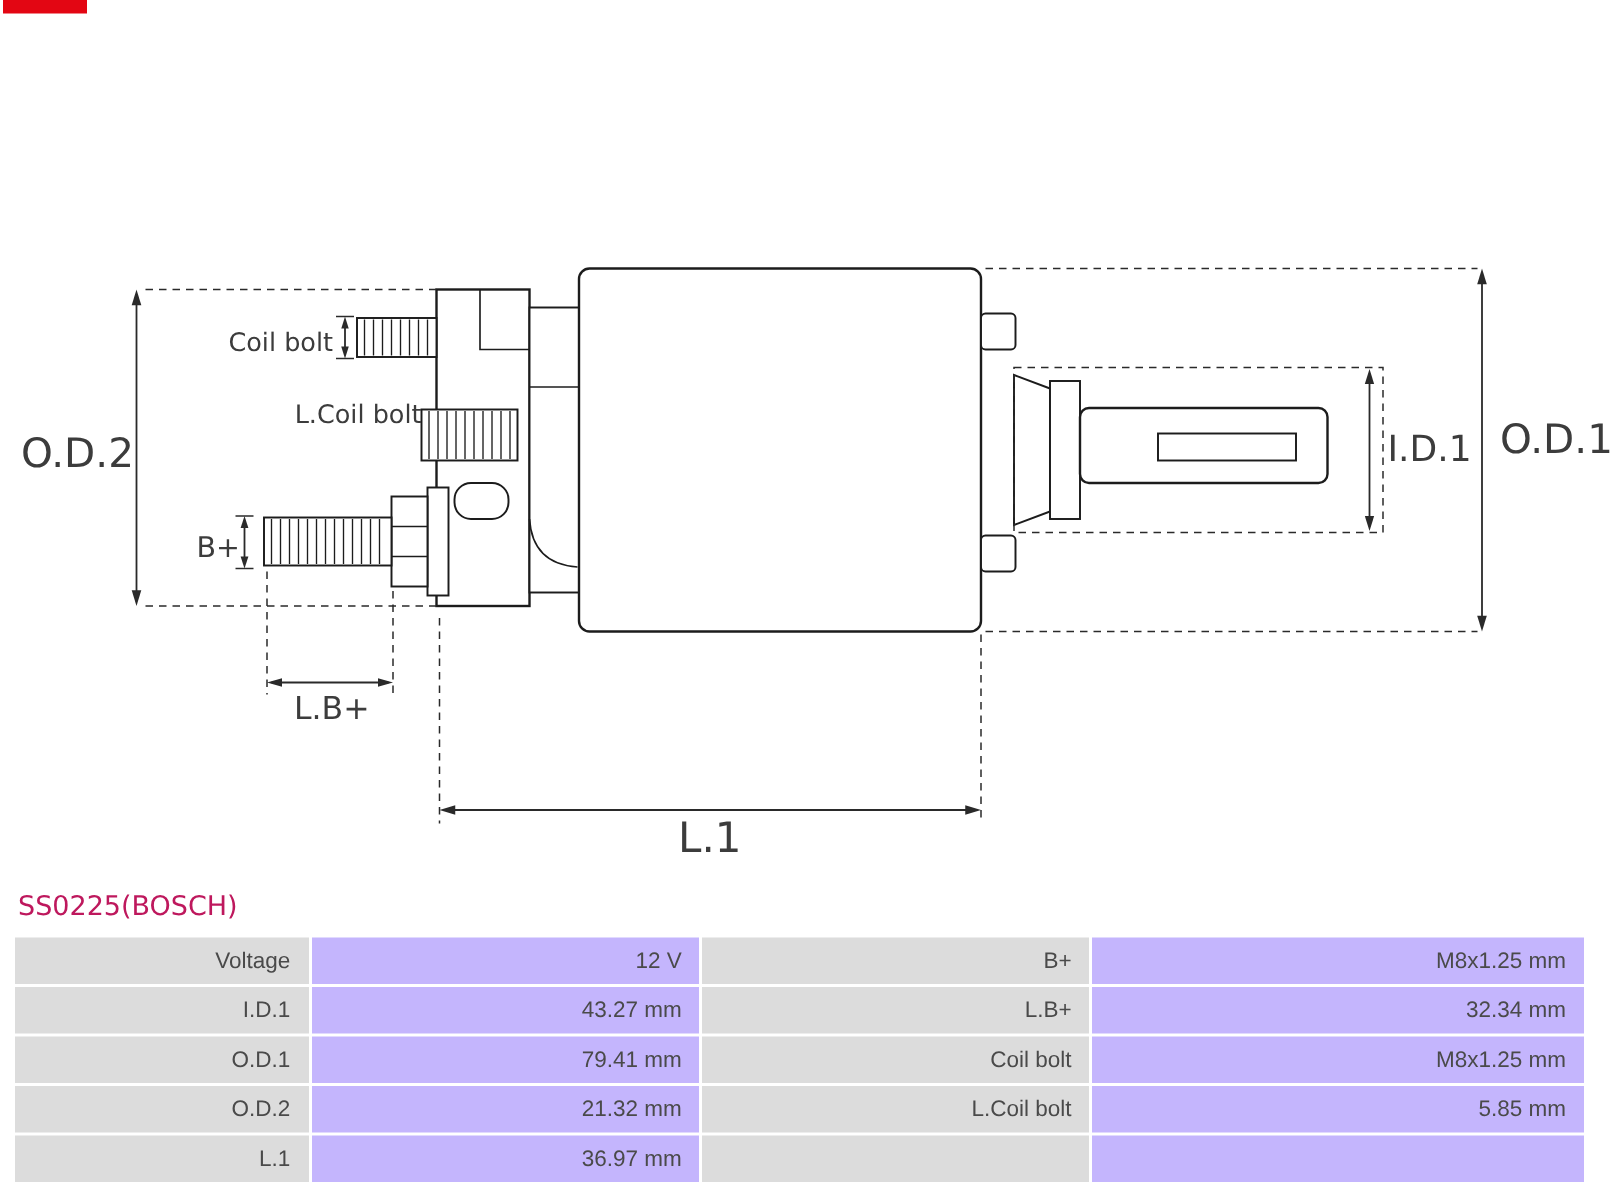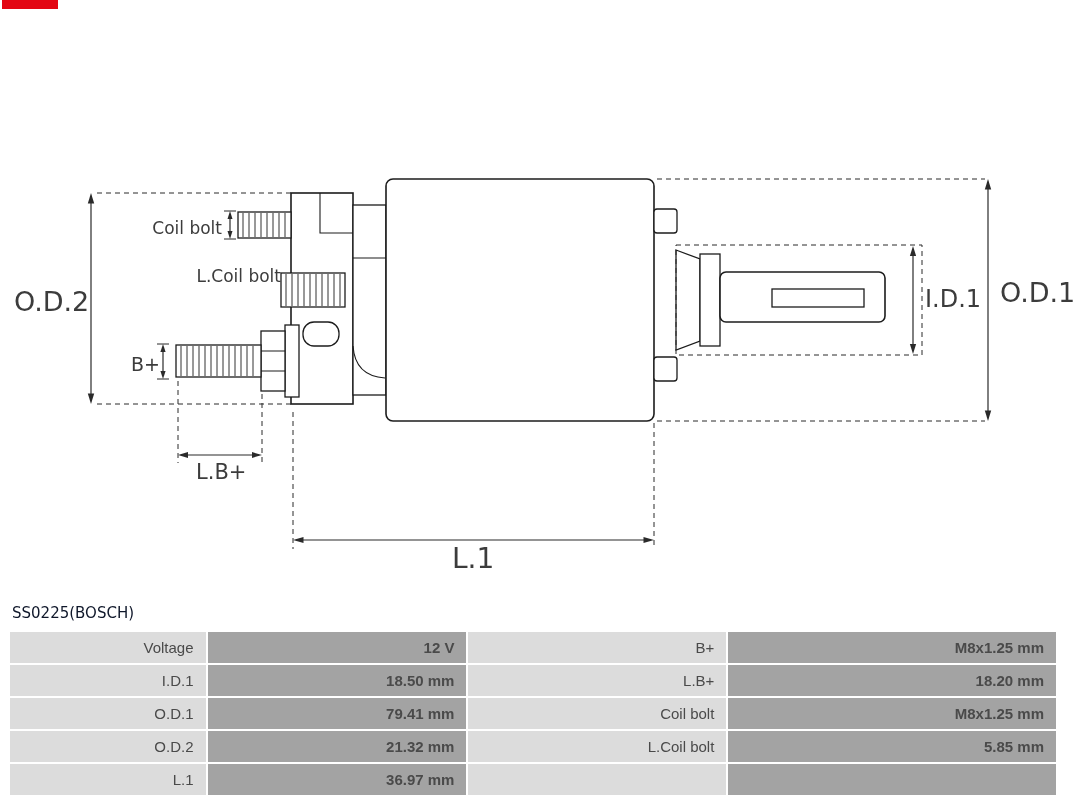--- a/index.html
+++ b/index.html
@@ -20,33 +20,33 @@
   .detail   { fill:none;    stroke:#1c1c1c; stroke-width:1.1; }
   .hatch    { fill:none;    stroke:#1c1c1c; stroke-width:0.9; }
   .dash     { fill:none;    stroke:#2a2a2a; stroke-width:1;   stroke-dasharray:5 4; }
   .dim      { fill:none;    stroke:#2a2a2a; stroke-width:1.2; }
   .tick     { fill:none;    stroke:#2a2a2a; stroke-width:1; }
   .arrow    { fill:#2a2a2a; stroke:none; }
   .dlabel   { font-family:"DejaVu Sans", sans-serif; fill:#3c3c3c; }
 
   .part-title {
     font-family:"DejaVu Sans", sans-serif;
-    font-size:15px; font-weight:400;
-    color:#0f172a;
-    margin:12px 0 8px 12px;
+    font-size:18px; font-weight:400;
+    color:#be185d;
+    margin:2px 0 8px 12px;
   }
   table.specs {
     width:1050px; margin-left:8px;
     border-collapse:separate; border-spacing:2px;
     font-size:15px; color:#4a4a4a;
     table-layout:fixed;
   }
   table.specs td { padding:6px 12px; text-align:right; height:31px; overflow:hidden; }
   td.lbl { background:#dcdcdc; }
-  td.val { background:#a3a3a3;font-weight:bold; }
+  td.val { background:#c4b5fd; }
 </style>
 </head>
 <body>
 
 <div class="page">
 
   <div class="logo-mark"></div>
 
   <svg class="diagram" viewBox="0 0 1080 592" xmlns="http://www.w3.org/2000/svg">
 
@@ -158,23 +158,23 @@
     </colgroup>
     <tbody>
       <tr>
         <td class="lbl">Voltage</td>
         <td class="val">12 V</td>
         <td class="lbl">B+</td>
         <td class="val">M8x1.25 mm</td>
       </tr>
       <tr>
         <td class="lbl">I.D.1</td>
-        <td class="val">18.50 mm</td>
+        <td class="val">43.27 mm</td>
         <td class="lbl">L.B+</td>
-        <td class="val">18.20 mm</td>
+        <td class="val">32.34 mm</td>
       </tr>
       <tr>
         <td class="lbl">O.D.1</td>
         <td class="val">79.41 mm</td>
         <td class="lbl">Coil bolt</td>
         <td class="val">M8x1.25 mm</td>
       </tr>
       <tr>
         <td class="lbl">O.D.2</td>
         <td class="val">21.32 mm</td>

